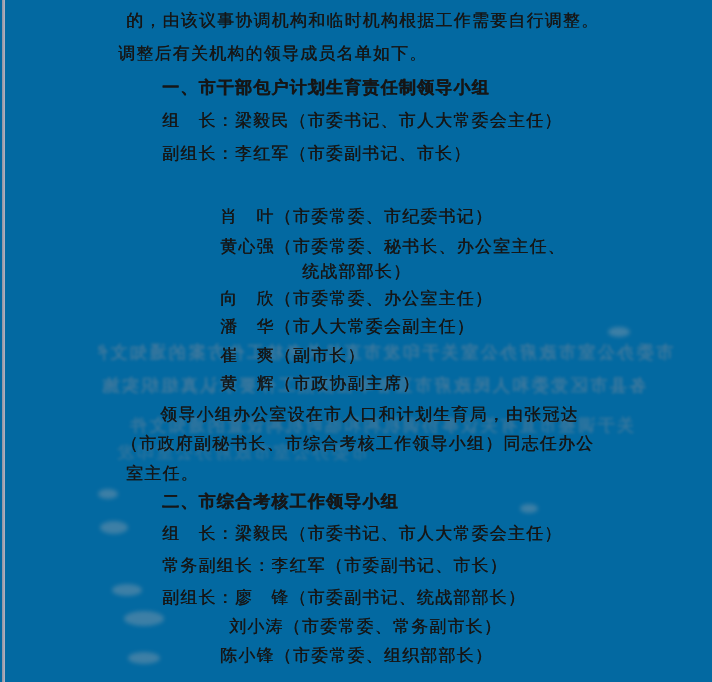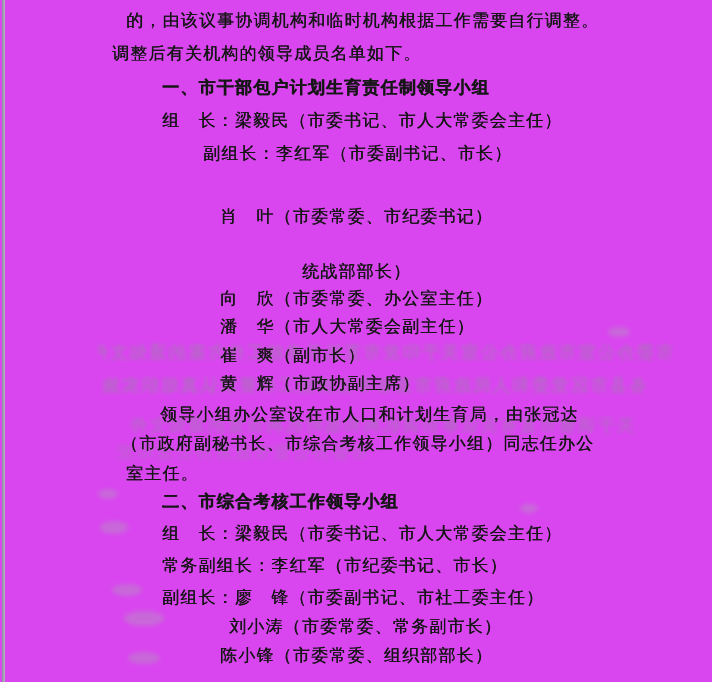--- a/index.html
+++ b/index.html
@@ -1,19 +1,19 @@
 <!DOCTYPE html>
 <html><head>
 <meta charset="utf-8">
 <style>
   html,body{margin:0;padding:0;}
   .page{
     position:relative;
     width:712px;height:682px;
-    background:#d946ef;
+    background:#0369a1;
     overflow:hidden;
     font-family:"Liberation Serif", serif;
     color:#161616;
   }
   
   .scan-edge{
     position:absolute;left:2px;top:0;width:3px;height:682px;
     background:linear-gradient(to right,#8f90a0,#b4b5c2);
   }
   
@@ -24,24 +24,24 @@
     letter-spacing:1.2px;
     white-space:pre;
     text-shadow:0.4px 0 0 currentColor;
   }
   .heading{
     font-family:"Liberation Sans", sans-serif;
     font-weight:bold;
     text-shadow:0.6px 0 0 currentColor;
   }
   .p1 {top:10px; left:126px;}
-  .p2 {top:43px; left:112px;text-align:center;}
+  .p2 {top:43px; left:118px;text-align:center;}
   .p3 {top:77px; left:162px;}
   .p4 {top:110px;left:162px;}
-  .p5 {top:143px;left:162px;margin-left:41px;}
+  .p5 {top:143px;left:162px;}
   .p6 {top:175px;left:220px;}
   .p7 {top:206px;left:220px;}
   .p8 {top:236px;left:220px;}
   .p9 {top:261px;left:302px;}
   .p10{top:288px;left:220px;}
   .p11{top:316px;left:220px;}
   .p12{top:345px;left:220px;}
   .p13{top:373px;left:220px;}
   .p14{top:404px;left:160px;}
   .p15{top:433px;left:121px;}
@@ -110,28 +110,29 @@
   <div class="speck s5"></div>
   <div class="speck s6"></div>
   <div class="speck s7"></div>
 
   <div class="ln p1">的，由该议事协调机构和临时机构根据工作需要自行调整。</div>
   <div class="ln p2">调整后有关机构的领导成员名单如下。</div>
   <div class="ln p3 heading">一、市干部包户计划生育责任制领导小组</div>
   <div class="ln p4">组　长：梁毅民（市委书记、市人大常委会主任）</div>
   <div class="ln p5">副组长：李红军（市委副书记、市长）</div>
   <div class="ln p7">肖　叶（市委常委、市纪委书记）</div>
+  <div class="ln p8">黄心强（市委常委、秘书长、办公室主任、</div>
   <div class="ln p9">统战部部长）</div>
   <div class="ln p10">向　欣（市委常委、办公室主任）</div>
   <div class="ln p11">潘　华（市人大常委会副主任）</div>
   <div class="ln p13">黄　辉（市政协副主席）</div>
   <div class="ln p12">崔　爽（副市长）</div>
   <div class="ln p14">领导小组办公室设在市人口和计划生育局，由张冠达</div>
   <div class="ln p15">（市政府副秘书长、市综合考核工作领导小组）同志任办公</div>
   <div class="ln p16">室主任。</div>
   <div class="ln p17 heading">二、市综合考核工作领导小组</div>
   <div class="ln p18">组　长：梁毅民（市委书记、市人大常委会主任）</div>
-  <div class="ln p19">常务副组长：李红军（市纪委书记、市长）</div>
-  <div class="ln p20">副组长：廖　锋（市委副书记、市社工委主任）</div>
+  <div class="ln p19">常务副组长：李红军（市委副书记、市长）</div>
+  <div class="ln p20">副组长：廖　锋（市委副书记、统战部部长）</div>
   <div class="ln p21">刘小涛（市委常委、常务副市长）</div>
   <div class="ln p22">陈小锋（市委常委、组织部部长）</div>
 
 </div>
 
 </body></html>

